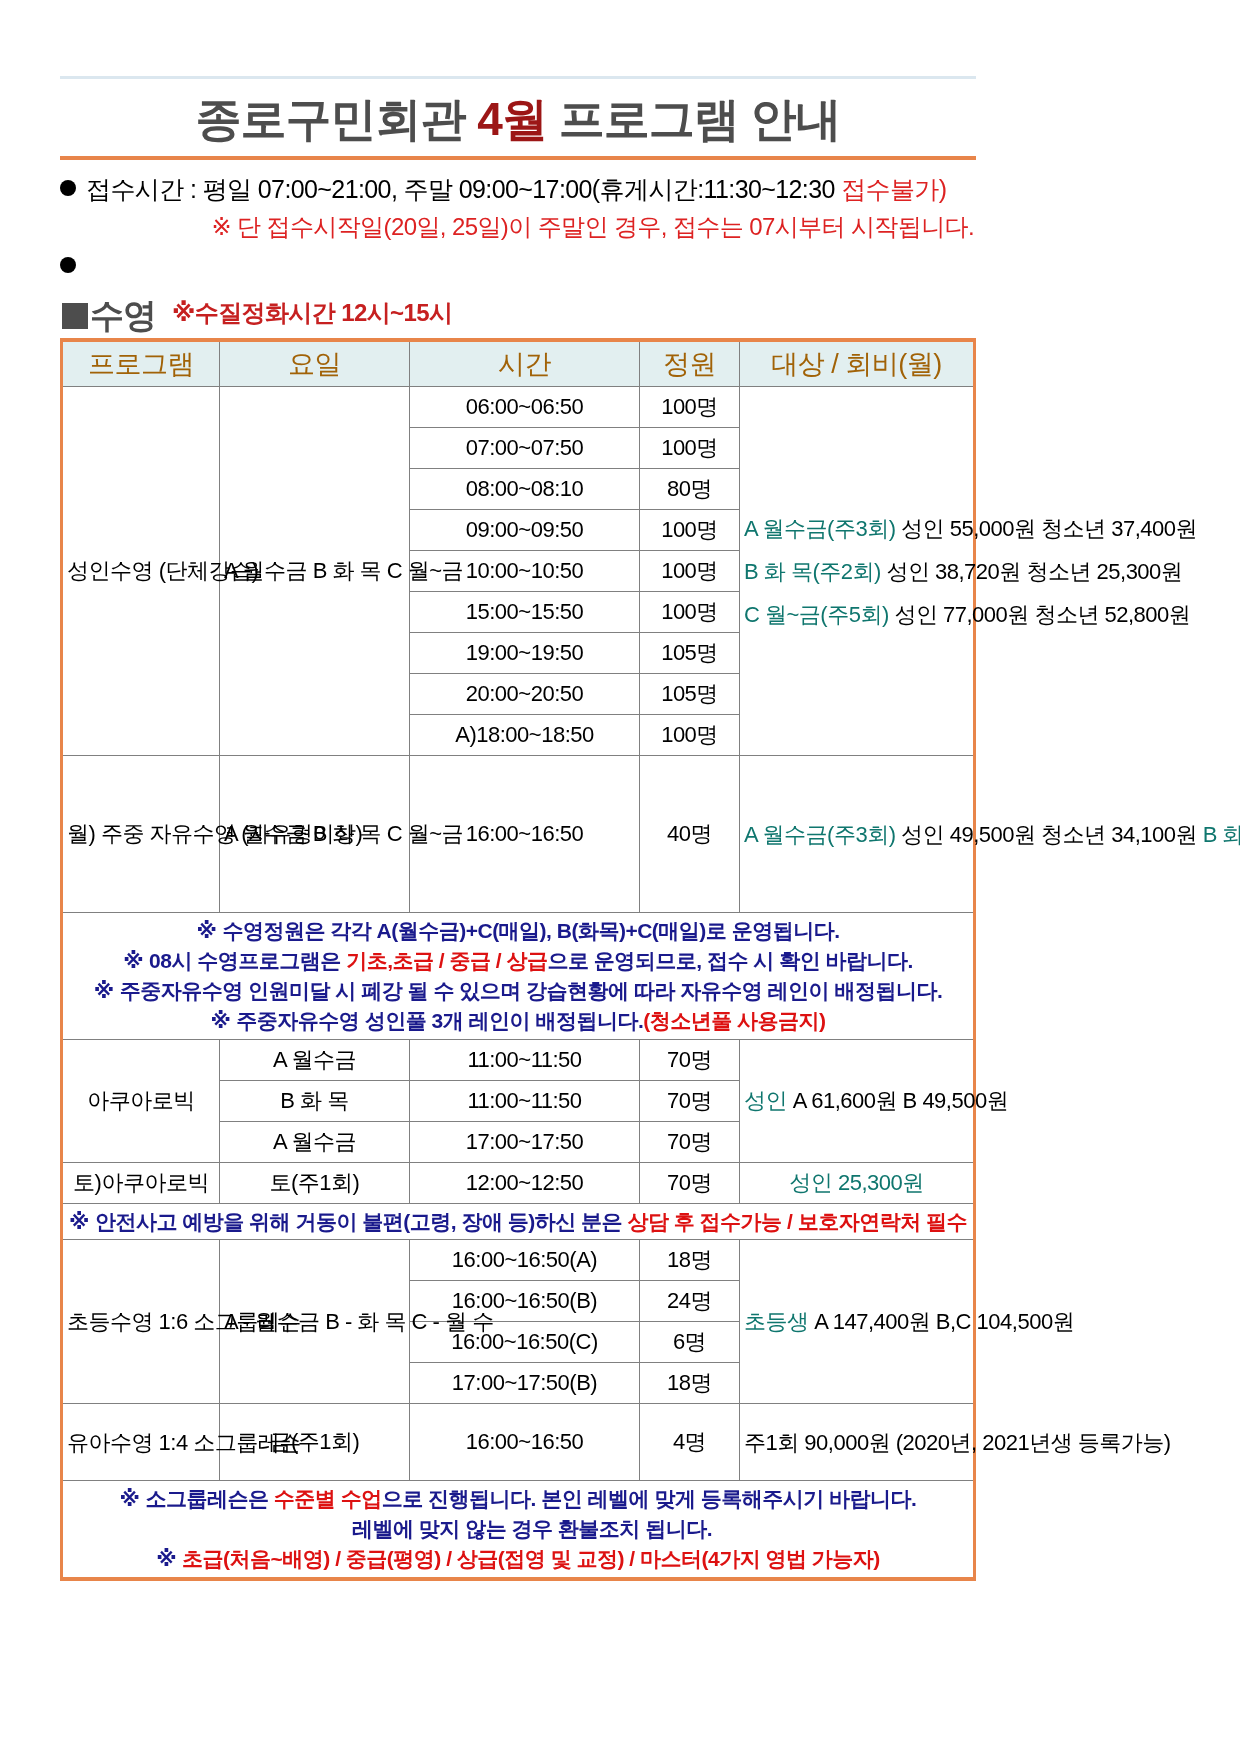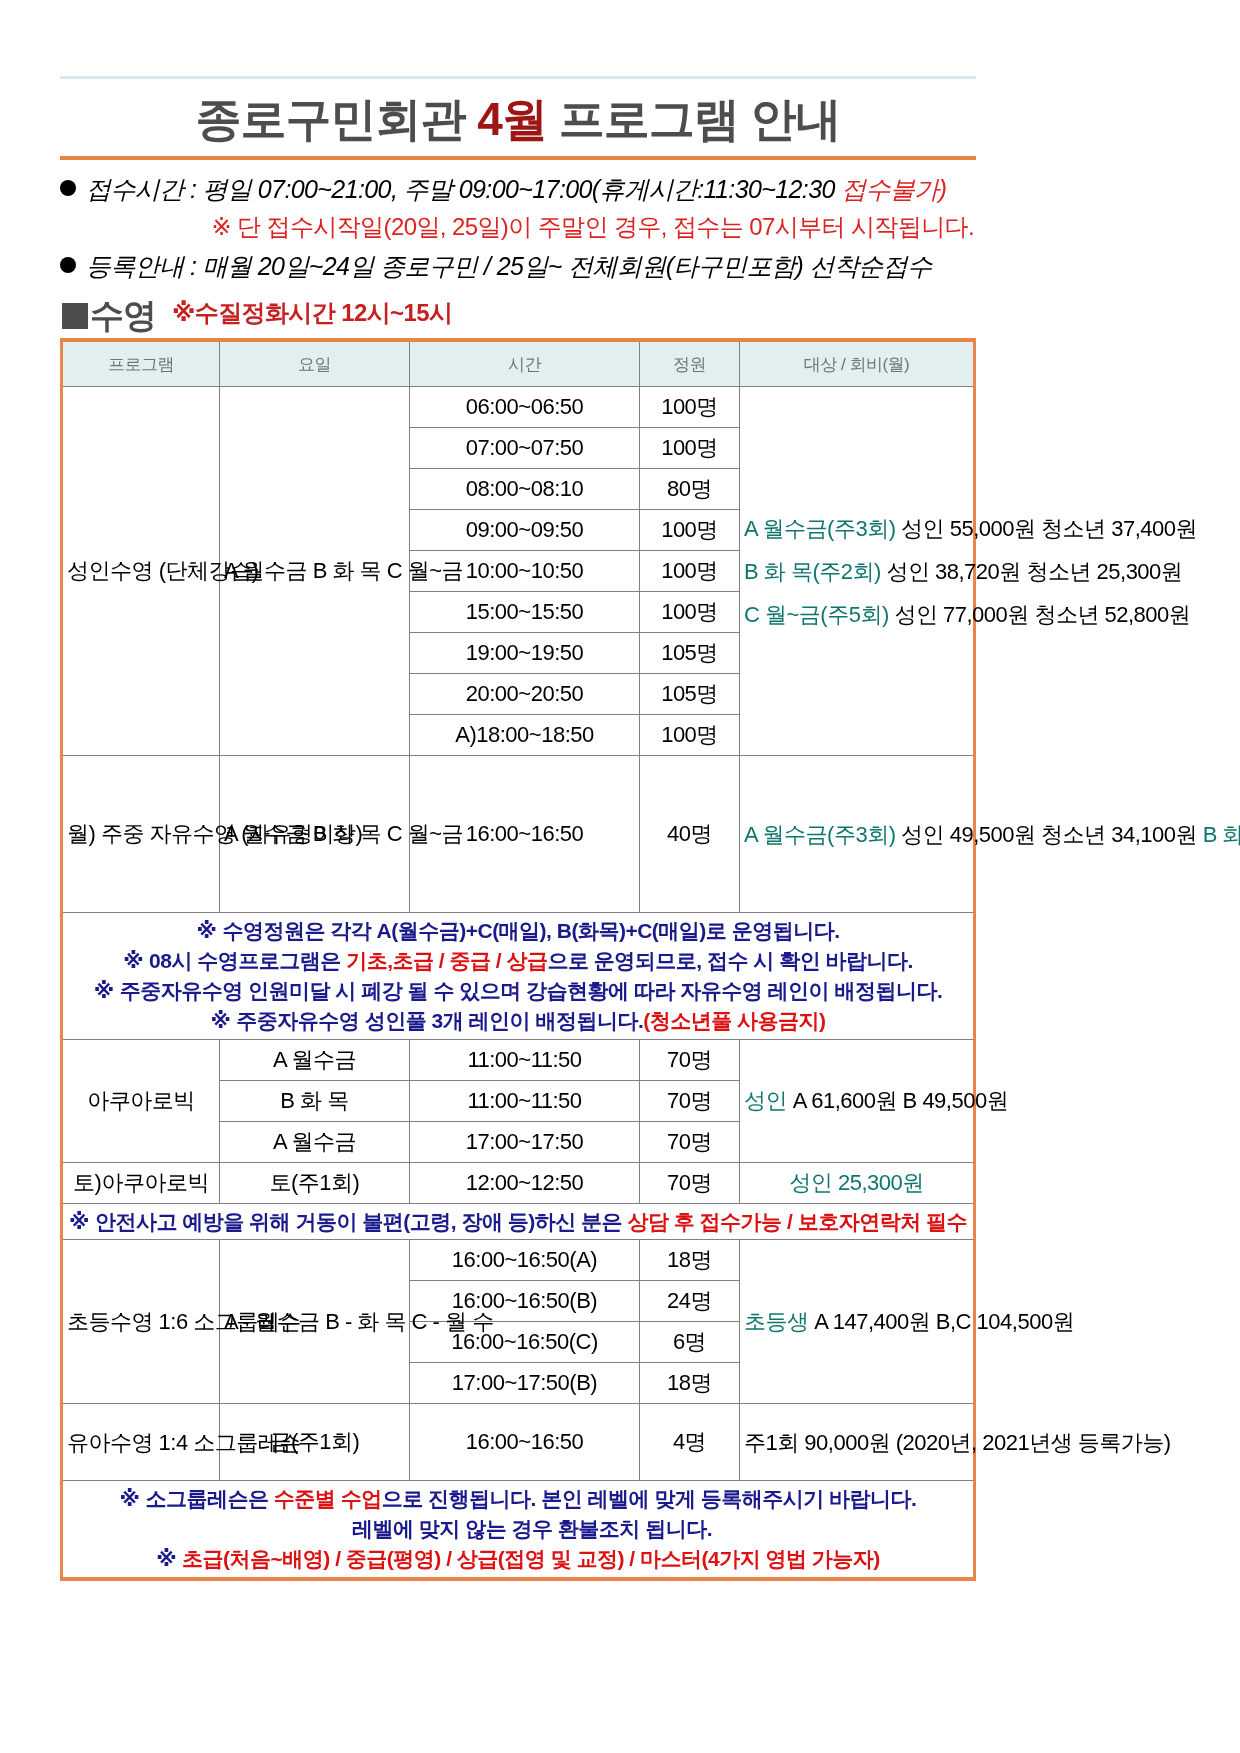--- a/index.html
+++ b/index.html
@@ -45,21 +45,20 @@
     margin-bottom: 10px;
   }
 
   
   .bullet-line {
     font-size: 25px;
     line-height: 1.55;
     white-space: nowrap;
     letter-spacing: -0.6px;
     margin: 0 0;
-    font-style: italic;
   }
   .bullet-dot {
     display: inline-block;
     width: 16px;
     height: 16px;
     border-radius: 50%;
     background: #000;
     margin-right: 10px;
     vertical-align: 2px;
   }
@@ -120,23 +119,23 @@
     letter-spacing: -0.5px;
     white-space: nowrap;
   }
   .outer-top { border-top: 4px solid #e8854a !important; }
   .outer-bottom { border-bottom: 4px solid #e8854a !important; }
   .outer-left  { border-left: 3px solid #e8854a !important; }
   .outer-right { border-right: 3px solid #e8854a !important; }
 
   thead th {
     background: #e2eff0;
-    color: #737373;
+    color: #a16207;
     font-weight: normal;
-    font-size: 17px;
+    font-size: 27px;
     height: 38px;
   }
   td.rowtall { height: 34px; }
   .c-prog { width: 158px; }
   .c-day  { width: 190px; }
   .c-time { width: 230px; }
   .c-cap  { width: 100px; }
 
   .blue { color: #0f766e; margin-top: 36px; }
   .fee-cell { line-height: 1.42; font-size: 22px; }
@@ -174,21 +173,21 @@
 
   <div class="title-rule-bottom"></div>
 
   <div class="bullet-line">
     <span class="bullet-dot"></span><span>접수시간 : 평일 07:00~21:00, 주말 09:00~17:00(휴게시간:11:30~12:30</span> <span class="red">접수불가)</span>
   </div>
 
   <div class="note-red">※ 단 접수시작일(20일, 25일)이 주말인 경우, 접수는 07시부터 시작됩니다.</div>
 
   <div class="bullet-line">
-    <span class="bullet-dot"></span><span>등록안내 : 매월 20일~24일 종로구민 / 25일~ 전체회원(타구민포함) 선착순접수</span>
+    <span class="bullet-dot"></span>
   </div>
 
   <div class="section-head">
     <div>
       <span class="sq"></span><span class="section-title">수영</span>
     </div>
     <div class="section-sub">※수질정화시간 12시~15시</div>
   </div>
 
   <table class="sched">

